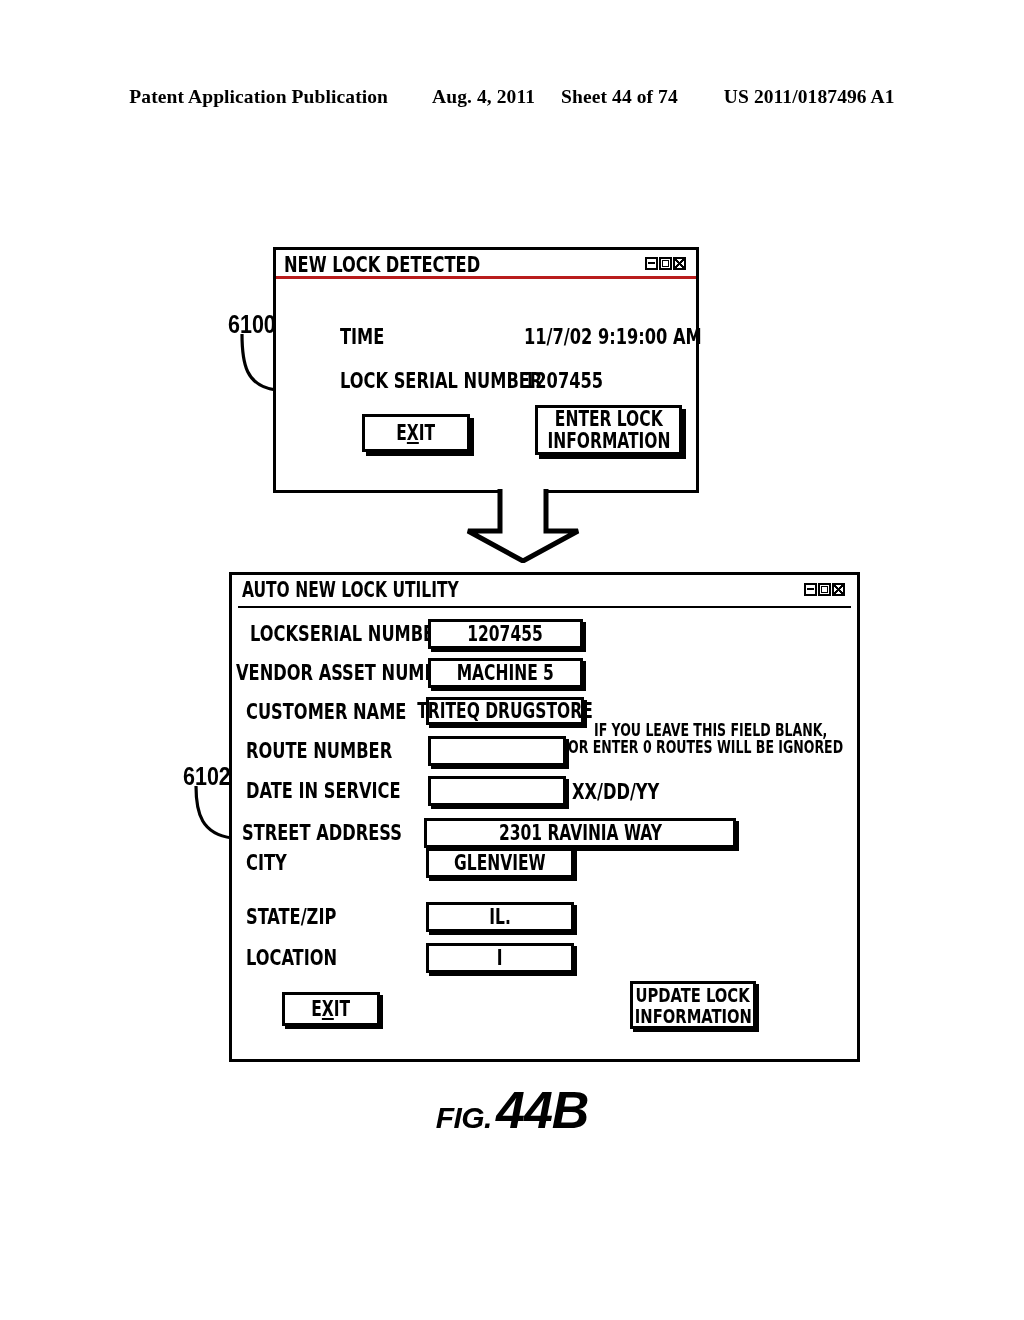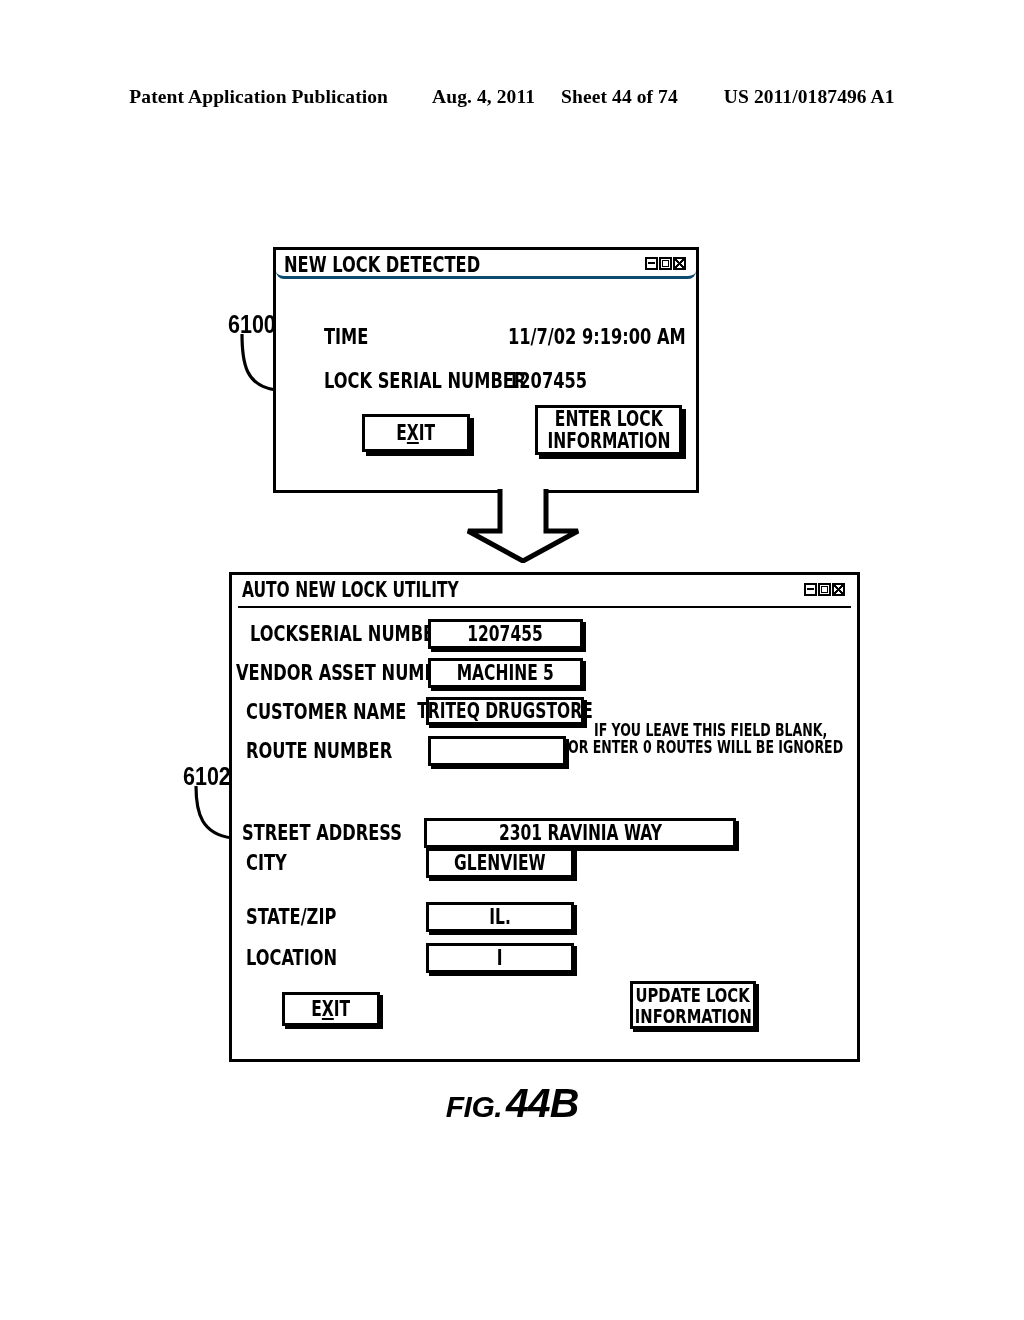--- a/index.html
+++ b/index.html
@@ -68,22 +68,21 @@
     width: 631px;
     height: 490px;
   }
 
   .titlebar {
     position: relative;
     height: 29px;
     box-sizing: border-box;
   }
   #win-detected .titlebar {
-    border-bottom: 3px solid #0c4a6e;
-    border-radius: 8px;
+    border-bottom: 3px solid #b91c1c;
   }
   .titlebar-text {
     position: absolute;
     left: 8px;
     top: 2px;
     font-size: 22px;
   }
   #win-utility .titlebar-text {
     left: 10px;
     top: 3px;
@@ -151,21 +150,21 @@
     position: absolute;
     left: 0;
     width: 426px;
     top: 36px;
     text-align: center;
   }
   .d1-heading .ui-text { font-size: 23px; }
 
   .d1-row {
     position: absolute;
-    left: 0;
+    left: 16px;
     width: 426px;
     height: 26px;
   }
   .d1-row .lbl {
     position: absolute;
     left: 48px;
     font-size: 22px;
   }
   .d1-row .val {
     position: absolute;
@@ -278,21 +277,21 @@
     font-family: "Liberation Sans Narrow", "Liberation Sans", sans-serif;
     font-weight: bold;
     font-style: italic;
     font-size: 30px;
     letter-spacing: -0.5px;
   }
   #fig-caption .fig-num {
     font-family: "Liberation Sans Narrow", "Liberation Sans", sans-serif;
     font-weight: bold;
     font-style: italic;
-    font-size: 41px;
+    font-size: 52px;
     letter-spacing: -1px;
     margin-left: 4px;
   }
 </style>
 </head>
 <body>
 
 <div class="pub-header">
   <span class="seg">Patent Application Publication</span>
   <span class="gap-lg"></span>
@@ -386,20 +385,27 @@
     <span class="lbl ui-text" style="left:14px; top:2px;">ROUTE NUMBER</span>
     <div class="field" style="left:196px; top:0px; width:138px;">
       <span class="ui-text ui-center"></span>
     </div>
     <div class="hint" style="left:336px; top:-14px;text-align:center;">
       <span class="ui-text">IF YOU LEAVE THIS FIELD BLANK,</span><br>
       <span class="ui-text">OR ENTER 0 ROUTES WILL BE IGNORED</span>
     </div>
   </div>
 
+  <div class="form-row" style="top:201px;">
+    <span class="lbl ui-text" style="left:14px; top:2px;">DATE IN SERVICE</span>
+    <div class="field" style="left:196px; top:0px; width:138px;">
+      <span class="ui-text ui-center"></span>
+    </div>
+    <span class="suffix ui-text" style="left:340px; top:3px;">XX/DD/YY</span>
+  </div>
 
   <div class="form-row" style="top:243px;">
     <span class="lbl ui-text" style="left:10px; top:2px;">STREET ADDRESS</span>
     <div class="field" style="left:192px; top:0px; width:312px;">
       <span class="ui-text ui-center">2301 RAVINIA WAY</span>
     </div>
   </div>
 
   <div class="form-row" style="top:273px;text-align:right;">
     <span class="lbl ui-text" style="left:14px; top:2px;">CITY</span>

